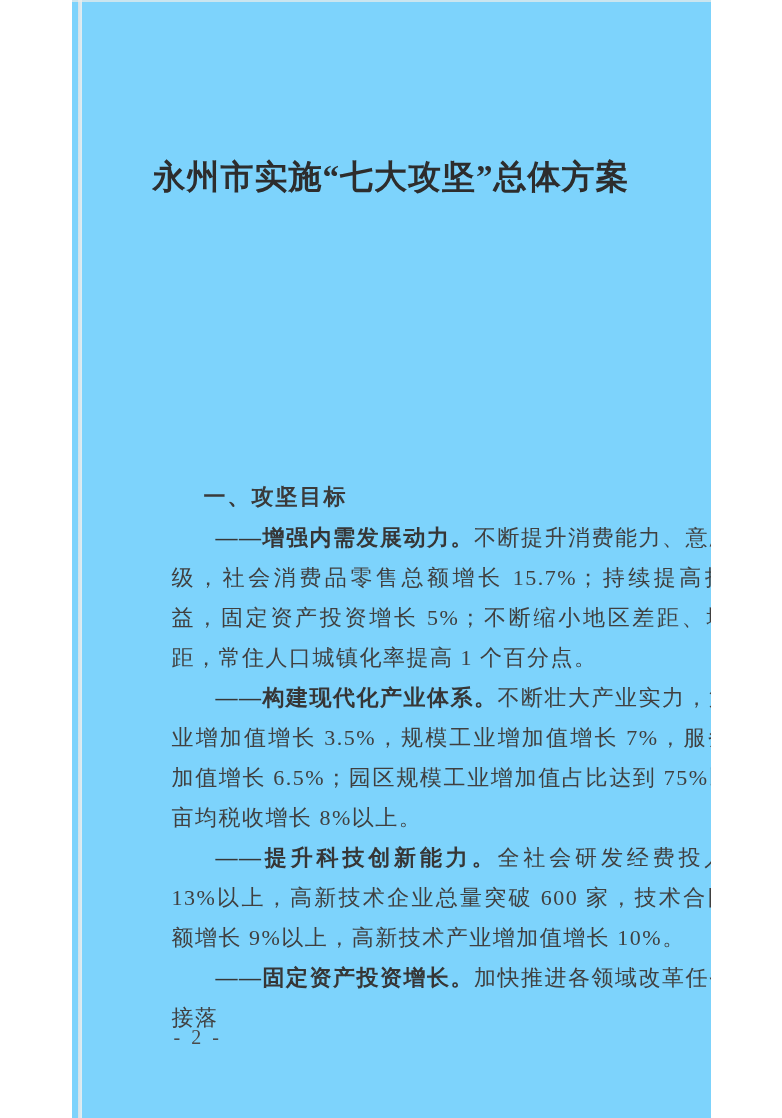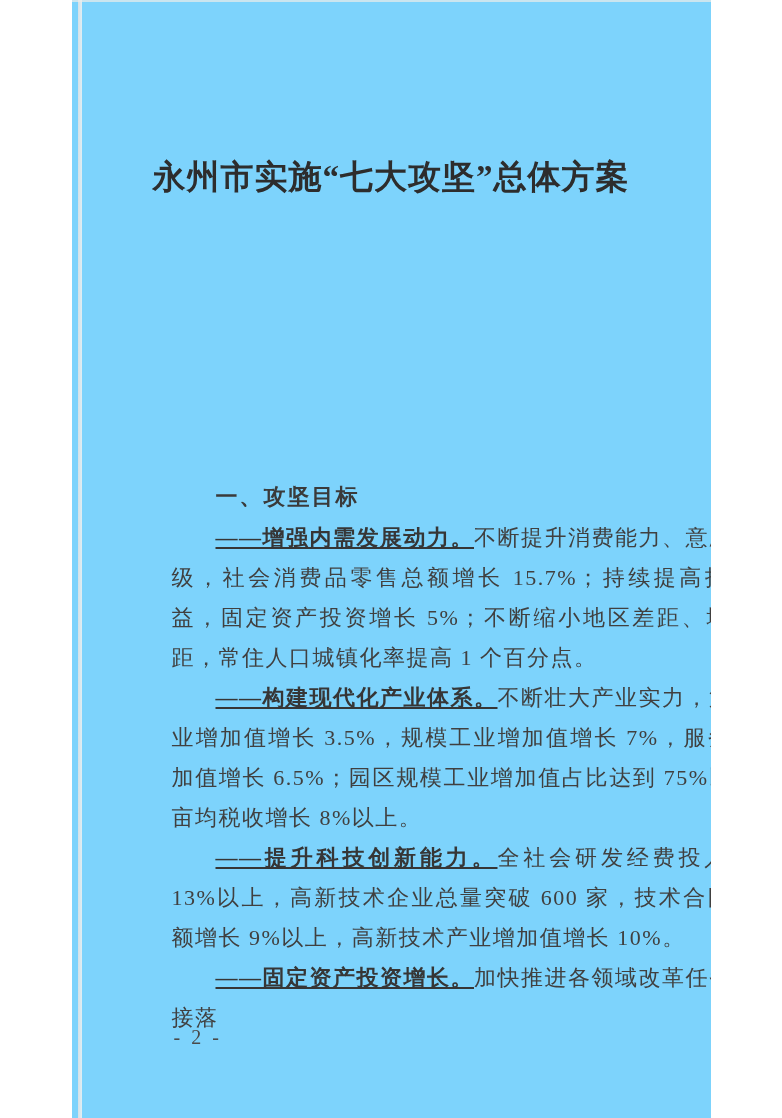--- a/index.html
+++ b/index.html
@@ -48,36 +48,36 @@
     line-height: 40px;
     letter-spacing: 1.5px;
     text-align: justify;
     text-align-last: left;
     text-indent: 2em;
     color: #404040;
   }
   .para-intro   { top: 235px; }
   .section-heading {
     position: absolute;
-    left: 100px;
+    left: 88px;
     width: 608px;
     top: 477px;
     font-size: 22px;
     line-height: 40px;
     text-indent: 2em;
     font-weight: bold;
     font-family: "Liberation Sans", "DejaVu Sans", sans-serif;
     letter-spacing: 2px;
     color: #3a3a3a;
   }
   .para-goal-1 { top: 518px; }
   .para-goal-2 { top: 678px; }
   .para-goal-3 { top: 838px; }
   .para-goal-4 { top: 958px; }
-  .goal-lead { font-weight: bold; color: #363636; text-decoration: underline; }
+  .goal-lead { font-weight: bold; color: #363636; }
   .page-number {
     position: absolute;
     left: 102px;
     top: 1024px;
     font-size: 20px;
     line-height: 26px;
     letter-spacing: 3px;
     color: #4a4a4a;
   }
 </style>

